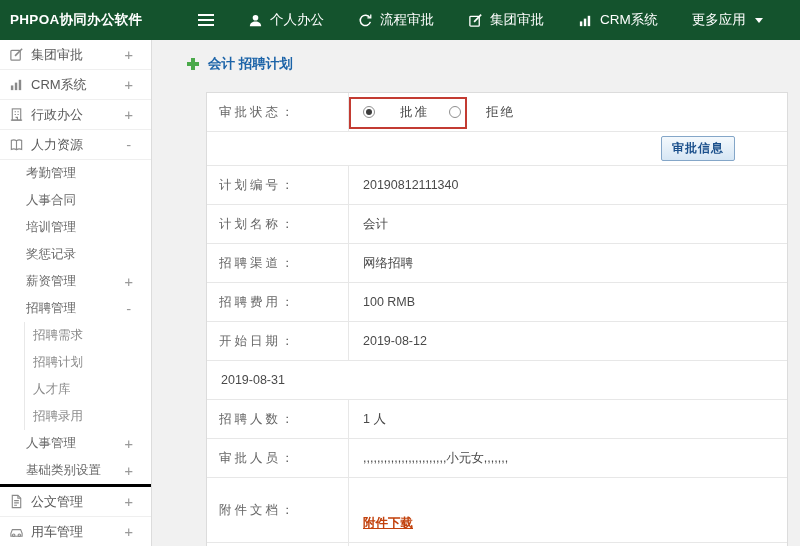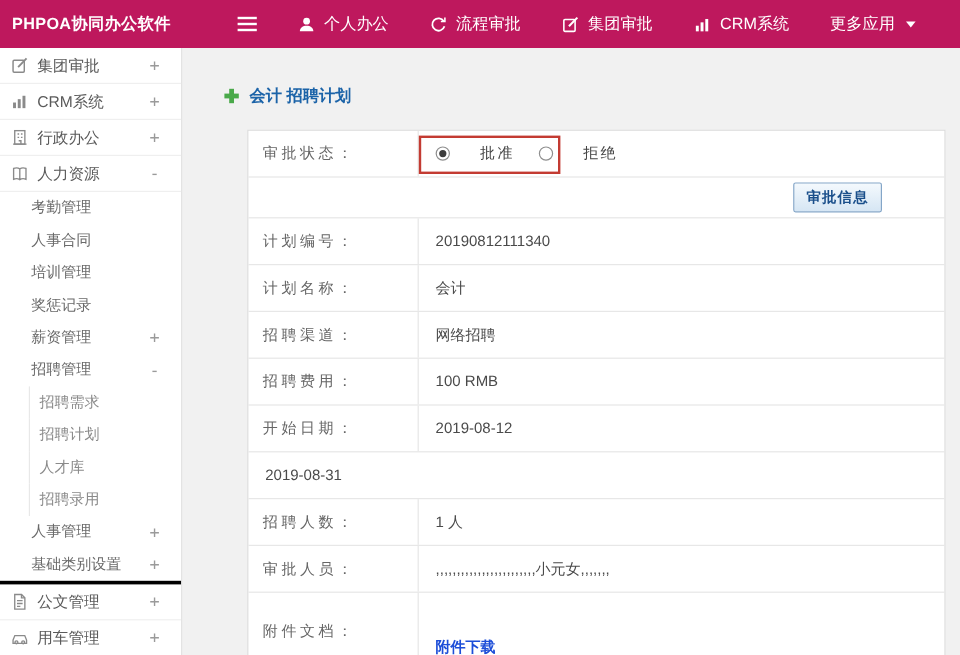--- a/index.html
+++ b/index.html
@@ -1,20 +1,20 @@
 <!DOCTYPE html>
 <html><head>
 <meta charset="utf-8">
 <style>
   * { margin:0; padding:0; box-sizing:border-box; }
   html,body { width:800px; height:546px; overflow:hidden; }
   body { font-family:"Liberation Sans","DejaVu Sans",sans-serif; font-size:13px; background:#f1f1f1; color:#444; }
 
   
-  .header { height:40px; background:#be185d; display:flex; align-items:center; color:#fff; }
+  .header { height:40px; background:#14532d; display:flex; align-items:center; color:#fff; }
   .logo { width:152px; padding-left:10px; font-weight:bold; font-size:13.5px; letter-spacing:.3px; flex:none; }
   .hamburger { margin-left:46px; cursor:pointer; display:flex; flex-direction:column; gap:3px; }
   .hamburger i { display:block; width:16px; height:2px; background:#fff; }
   .topnav { display:flex; align-items:center; margin-left:34px; gap:34px; }
   .nav-item { display:flex; align-items:center; gap:7px; font-size:13.5px; cursor:pointer; white-space:nowrap; }
   .nav-item .caret { width:0; height:0; border-left:4px solid transparent; border-right:4px solid transparent; border-top:5px solid #fff; margin-left:2px; }
 
   
   .page-body { display:flex; height:506px; }
 
@@ -24,40 +24,40 @@
   .side-item .lbl { flex:1; }
   .side-item .exp { color:#9a9a9a; font-size:14px; padding-right:4px; font-family:"DejaVu Sans Mono",monospace; }
   .lv0 { height:30px; padding:0 14px 0 9px; border-bottom:1px solid #efefef; font-size:13px; gap:7px; }
   .lv1 { height:27px; padding:0 14px 0 26px; font-size:12.5px; color:#6a6a6a; gap:6px; }
   .lv2 { height:27px; margin-left:24px; padding:0 14px 0 8px; font-size:12.5px; color:#8a8a8a; border-left:1px solid #e8e8e8; }
   .group-hr { border-bottom:3px solid #000000; }
   .icon { display:inline-flex; align-items:center; justify-content:center; flex:none; }
 
   
   .main { flex:1; padding:15px 12px 0 34px; background:#f1f1f1; overflow:hidden; }
-  .page-title { display:flex; align-items:center; gap:8px; color:#1b63a8; font-weight:bold; font-size:13.5px;margin-top:16px; }
+  .page-title { display:flex; align-items:center; gap:8px; color:#1b63a8; font-weight:bold; font-size:13.5px; }
 
   .form { background:#fff; border:1px solid #dcdcdc; margin:19px 0 0 20px; }
   .frow { display:flex; align-items:center; border-bottom:1px solid #e7e7e7; min-height:33px; }
   .frow:last-child { border-bottom:none; }
   .cell-label { width:142px; flex:none; align-self:stretch; display:flex; align-items:center; border-right:1px solid #e7e7e7; padding:6px 0 6px 12px; color:#666; font-size:12.5px; letter-spacing:3px; }
   .cell-value { flex:1; padding:6px 10px 6px 14px; color:#4a4a4a; font-size:12.5px; white-space:pre-line; line-height:26px; }
   .row-approval { min-height:39px;font-family:Liberation Serif, serif; }
   .row-approval .cell-value { position:relative; display:flex; align-items:center; gap:20px; line-height:normal; }
   .red-box { position:absolute; left:0; top:-1px; bottom:-2px; width:118px; border:2px solid #c33b32; pointer-events:none; }
   .radio-group { display:inline-flex; align-items:center; gap:25px; cursor:pointer; }
   .radio { display:inline-block; width:12px; height:12px; border:1px solid #8f8f8f; border-radius:50%; background:#fff; position:relative; flex:none; }
   .radio.checked::after { content:""; position:absolute; left:2px; top:2px; width:6px; height:6px; background:#3c3c3c; border-radius:50%; }
   .radio-lbl { letter-spacing:2px; color:#444; font-size:12.5px; }
 
   .row-button { justify-content:flex-end; padding:4px 52px 4px 0; min-height:28px; }
   .btn-approve-info { background:linear-gradient(#f4f9fd,#d6e6f4); border:1px solid #84a6c8; color:#1a4f8b; font-weight:bold; font-size:12px; padding:3px 10px; border-radius:2px; cursor:pointer; letter-spacing:1px; font-family:inherit; }
 
   .row-note { min-height:80px; }
-  .file-link { color:#1d4ed8; cursor:pointer; font-weight:bold; }
+  .file-link { color:#c2410c; cursor:pointer; font-weight:bold;text-decoration:underline; }
 </style>
 </head>
 <body>
 
 <div class="header">
   <div class="logo">PHPOA协同办公软件</div>
   <div class="hamburger">
       <i></i>
       <i></i>
       <i></i>

